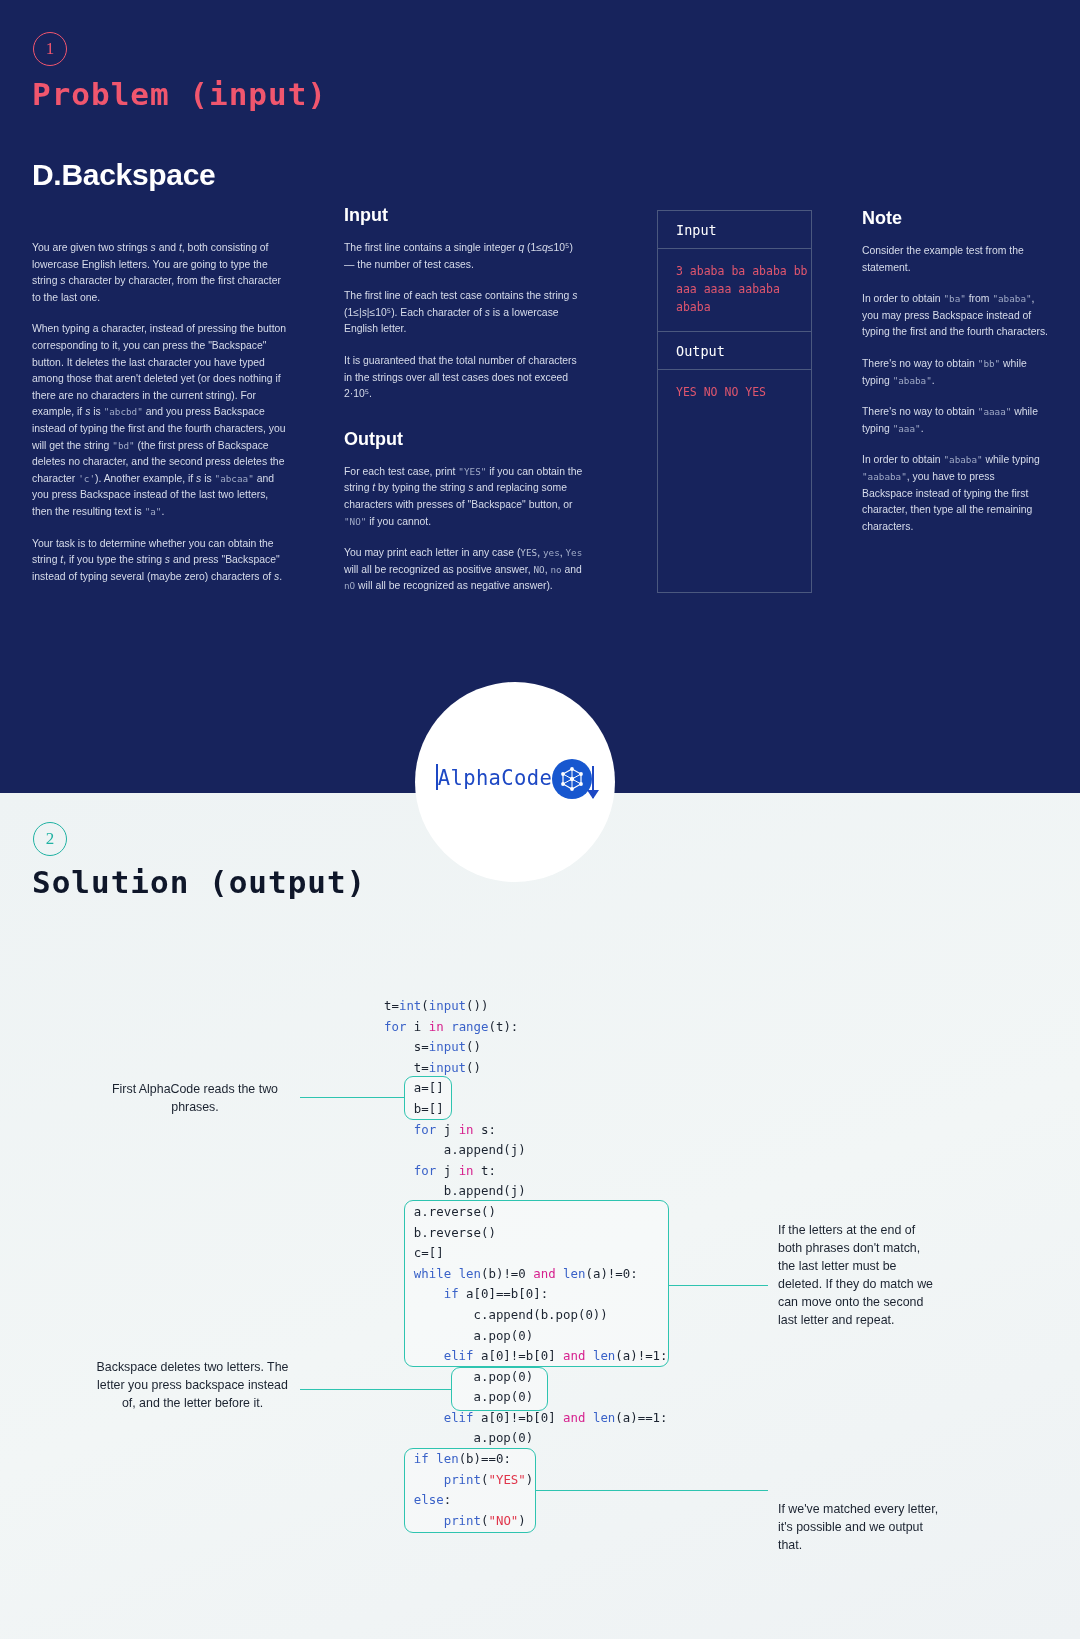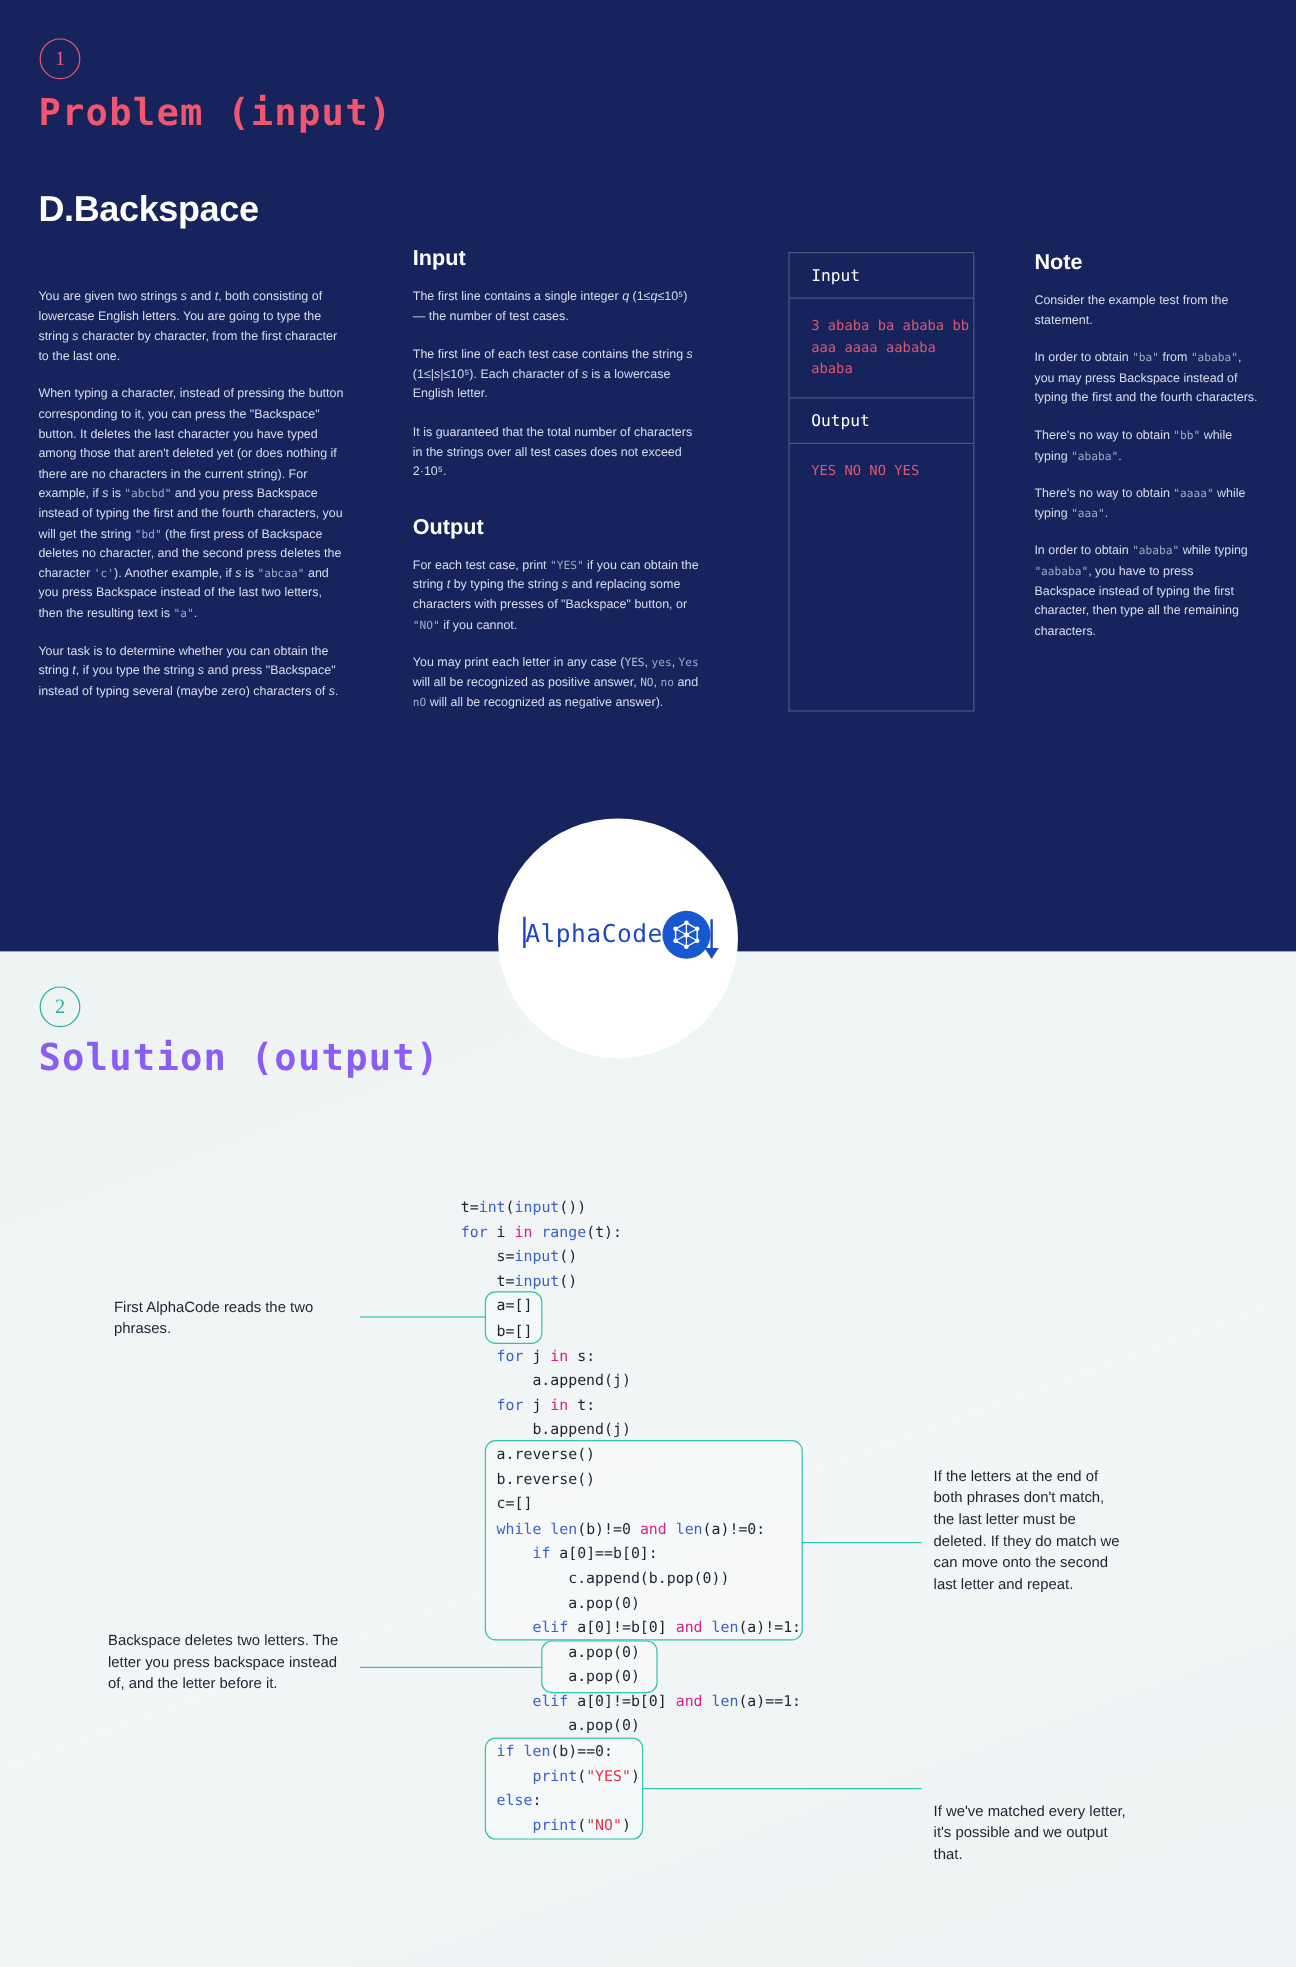--- a/index.html
+++ b/index.html
@@ -96,21 +96,21 @@
   #solution-section {
     position:absolute; left:0; top:793px; width:1080px; height:846px;
     background:linear-gradient(160deg,#eef3f4 0%, #f2f6f6 55%, #eef2f4 100%);
   }
   #step2-circle { position:absolute; left:33px; top:822px;
      border:1.6px solid #20b2a3; color:#20b2a3; }
   #solution-heading {
     position:absolute; left:32px; top:864px;
     font-family:"DejaVu Sans Mono", monospace;
     font-size:31px; font-weight:bold; letter-spacing:1px;
-    color:#8b5cf6;
+    color:#0f172a;
   }
 
   
   #code-block {
     position:absolute; left:384px; top:996px;
     font-family:"DejaVu Sans Mono", monospace;
     font-size:12.4px; line-height:20.6px;
     color:#1b2330; white-space:pre;
     z-index:3;
   }
@@ -135,21 +135,21 @@
   #conn-1 { left:300px;  top:1097px; width:105px; }
   #conn-2 { left:668px;  top:1285px; width:100px; }
   #conn-3 { left:300px;  top:1389px; width:152px; }
   #conn-4 { left:536px;  top:1490px; width:232px; }
 
   
   .anno {
     position:absolute; font-size:12.4px; line-height:18px;
     color:#1b2330; z-index:4;
   }
-  .anno-l { text-align:left; }
+  .anno-l { text-align:center; }
   #anno-1 { left:95px;  top:1080px; width:200px; }
   #anno-2 { left:778px; top:1221px; width:160px; }
   #anno-3 { left:90px;  top:1358px; width:205px; }
   #anno-4 { left:778px; top:1464px; width:165px;margin-top:36px; }
 </style>
 </head>
 <body>
 
 <div id="problem-section">
 

